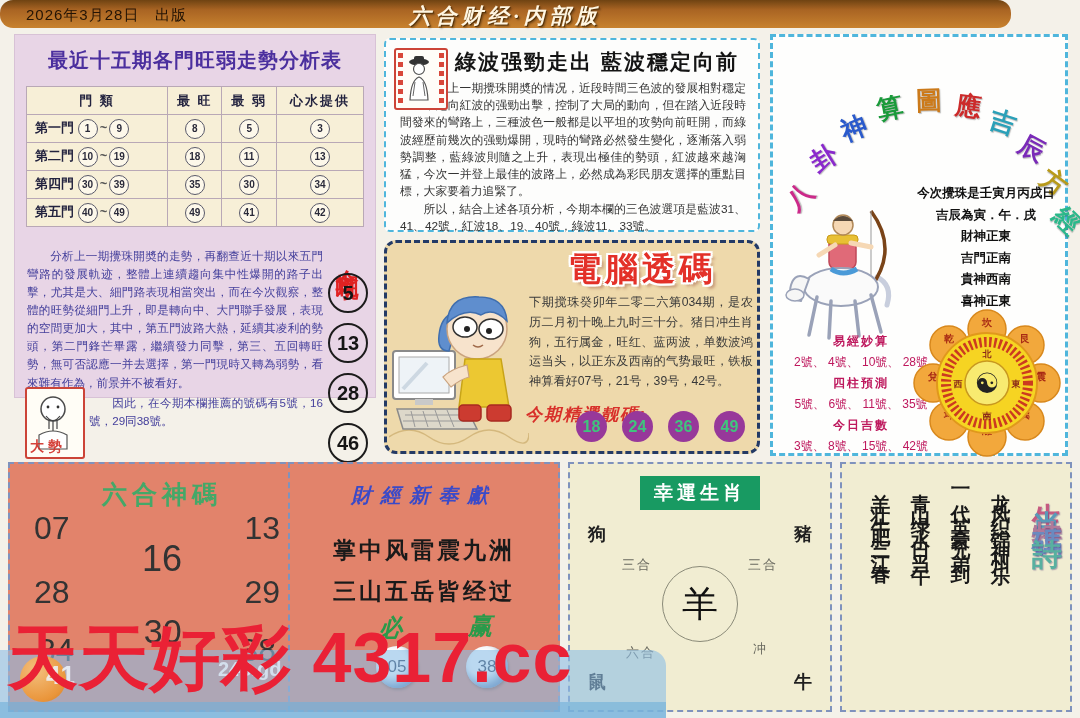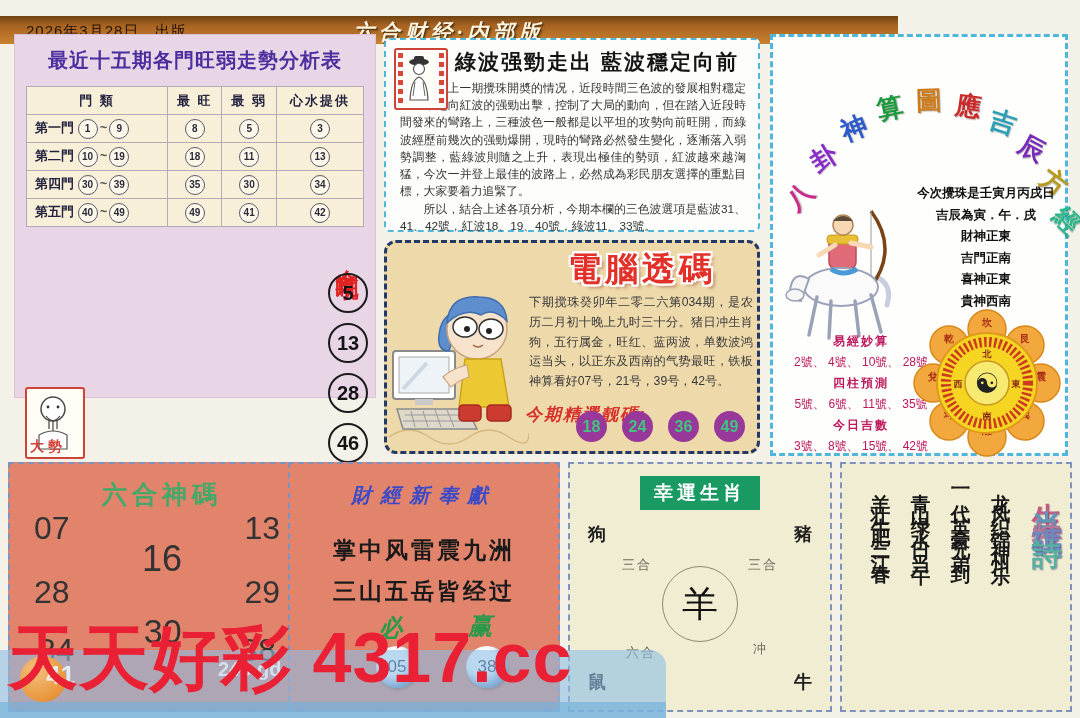--- a/index.html
+++ b/index.html
@@ -1,20 +1,20 @@
 <!DOCTYPE html>
 <html><head>
 <meta charset="utf-8">
 <style>
   html,body{margin:0;padding:0;background:#e9e7e0;}
   #page{position:relative;width:1080px;height:718px;background:#f4f1e9;overflow:hidden;
         font-family:"Liberation Sans",sans-serif;}
   
-  .hdr{position:absolute;left:0;top:16px;width:898px;height:28px;
-       background:linear-gradient(180deg,#6f4312 0%,#a96423 35%,#c8822f 100%);}
+  .hdr{position:absolute;left:0;top:0;width:1011px;height:28px;
+       background:linear-gradient(180deg,#6f4312 0%,#a96423 35%,#c8822f 100%);border-radius:13px;}
   .hdr-date{position:absolute;left:26px;top:6px;font-size:15px;color:#241405;letter-spacing:1px;}
   .hdr-title{position:absolute;left:50%;top:2px;transform:translateX(-50%);
        font-family:"Liberation Serif",serif;font-style:italic;font-weight:bold;font-size:21px;
        color:#fff6e2;letter-spacing:5px;text-shadow:1px 1px 0 #5a3408,2px 2px 2px rgba(0,0,0,.35);}
   
   .panel{position:absolute;box-sizing:border-box;}
   
   #trend{left:14px;top:34px;width:362px;height:364px;background:#e8d5e6;border:1px solid #d8c2d6;}
   #trend .t-title{margin-top:12px;text-align:center;font-size:20px;font-weight:bold;color:#4b2f9e;letter-spacing:1px;}
   #trend table{margin:12px auto 0;border-collapse:collapse;background:#f7efd7;width:338px;padding-left:46px;}
@@ -183,20 +183,24 @@
         <td><span class="mini-circle">34</span></td>
       </tr>
       <tr>
         <td class="gate"><span>第五門</span> <span class="mini-circle">40</span><span class="tilde">~</span><span class="mini-circle">49</span></td>
         <td><span class="mini-circle">49</span></td>
         <td><span class="mini-circle">41</span></td>
         <td><span class="mini-circle">42</span></td>
       </tr>
     </tbody>
       </table>
+    <div class="trend-body">
+      <p>分析上一期攪珠開奬的走勢，再翻查近十期以來五門彎路的發展軌迹，整體上連續趨向集中性爆開的路子出擊，尤其是大、細門路表現相當突出，而在今次觀察，整體的旺勢從細門上升，即是轉向中、大門聯手發展，表現的空間更加大，其中，第五門波路大熱，延續其凌利的勢頭，第二門鋒芒畢露，繼續發力同擊，第三、五回轉旺勢，無可否認應一并去選擇，第一門現時又轉為弱勢，看來難有作為，前景并不被看好。</p>
+      <p class="p2">因此，在今期本欄推薦的號碼有5號，16號，29同38號。</p>
+    </div>
     <div class="stamp">
       <svg width="52" height="64" viewBox="0 0 52 64">
         <circle cx="26" cy="20" r="12" fill="#fff" stroke="#4a4a4a" stroke-width="1.5"></circle>
         <circle cx="21" cy="18" r="1.4" fill="#333"></circle>
           <circle cx="31" cy="18" r="1.4" fill="#333"></circle>
         <path d="M19,27 Q26,36 33,27 M22,30 L22,40 M26,31 L26,44 M30,30 L30,40" stroke="#444" stroke-width="1.2" fill="none"></path>
         <path d="M12,46 Q26,38 40,46 L40,60 L12,60 Z" fill="#fff" stroke="#555" stroke-width="1.2"></path>
       </svg>
       <span class="seal-red">大勢</span>
     </div>
@@ -288,22 +292,22 @@
         <ellipse cx="16" cy="110" rx="9" ry="6" fill="#f6f6f6" stroke="#9aa2b8" stroke-width="1.5"></ellipse>
         <path d="M38,112 L30,150 M52,116 L50,153 M76,116 L80,151 M92,110 L102,147" stroke="#9aa2b8" stroke-width="3.5" stroke-linecap="round"></path>
         <path d="M52,84 Q64,92 78,84" stroke="#4a9ad8" stroke-width="5" fill="none"></path>
       </svg>
     </div>
     <div class="bg-lines">
       <div>今次攪珠是壬寅月丙戌日</div>
       <div>吉辰為寅．午．戌</div>
       <div>財神正東</div>
       <div>吉門正南</div>
+      <div>貴神西南</div>
       <div>喜神正東</div>
-      <div>貴神西南</div>
     </div>
     <div class="bg-sections">
       <div class="lab">易經妙算</div>
       <div>2號、 4號、 10號、 28號</div>
       <div class="lab">四柱預測</div>
       <div>5號、 6號、 11號、 35號</div>
       <div class="lab">今日吉數</div>
       <div>3號、 8號、 15號、 42號</div>
     </div>
     <div class="bg-compass">

